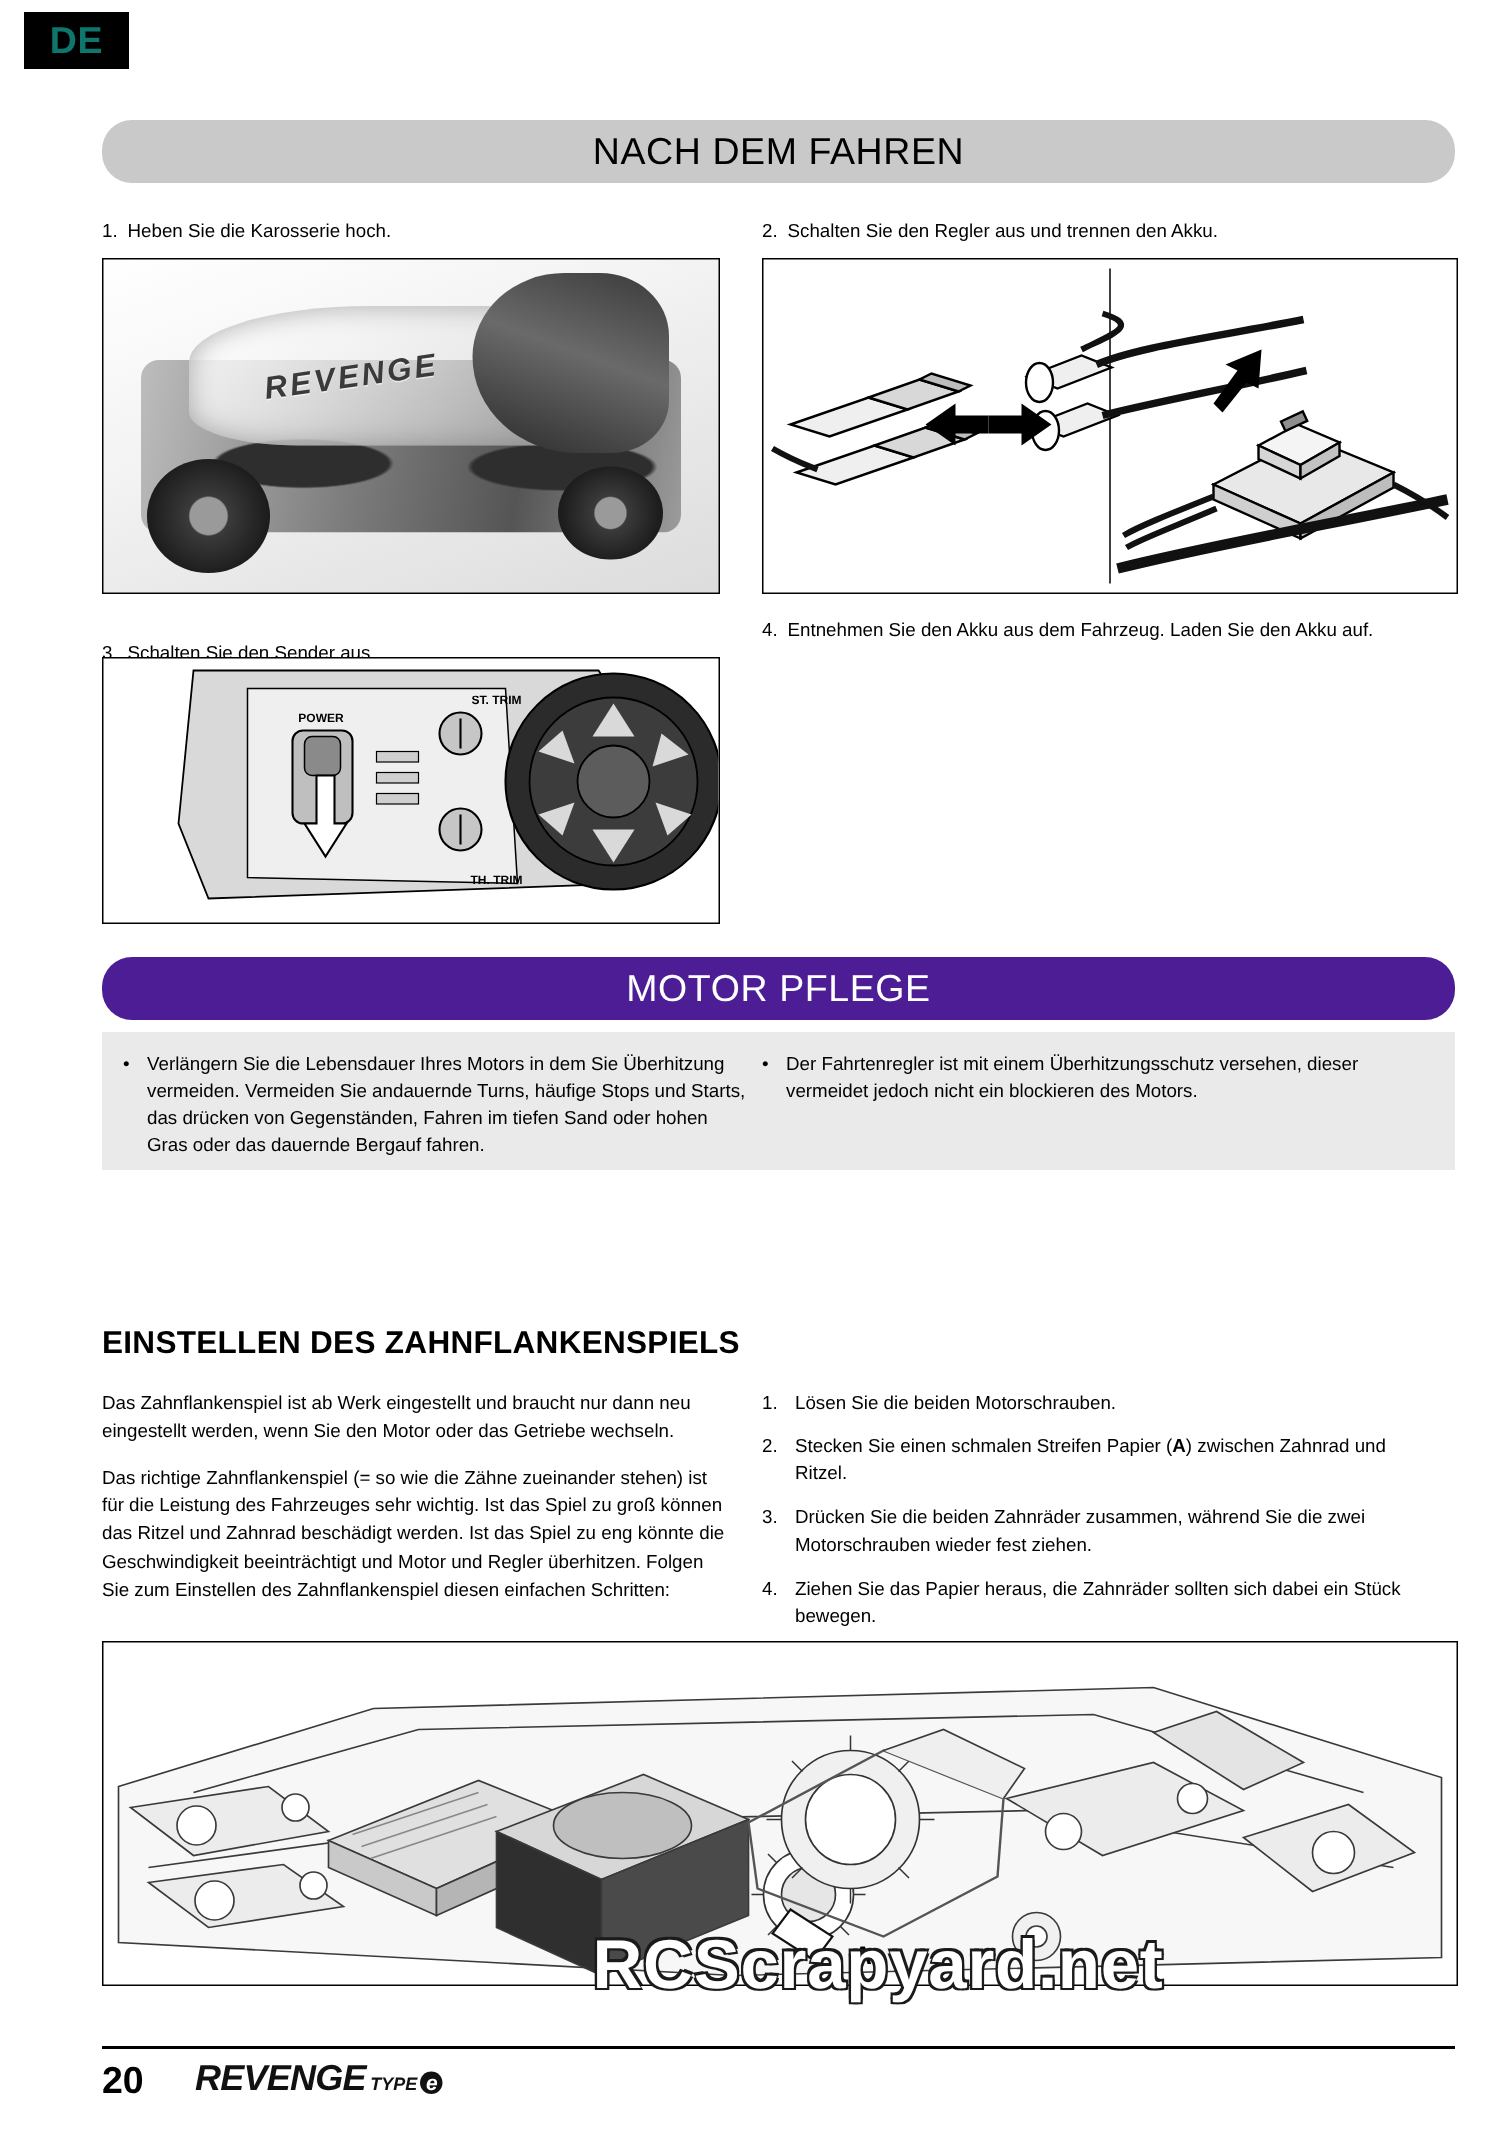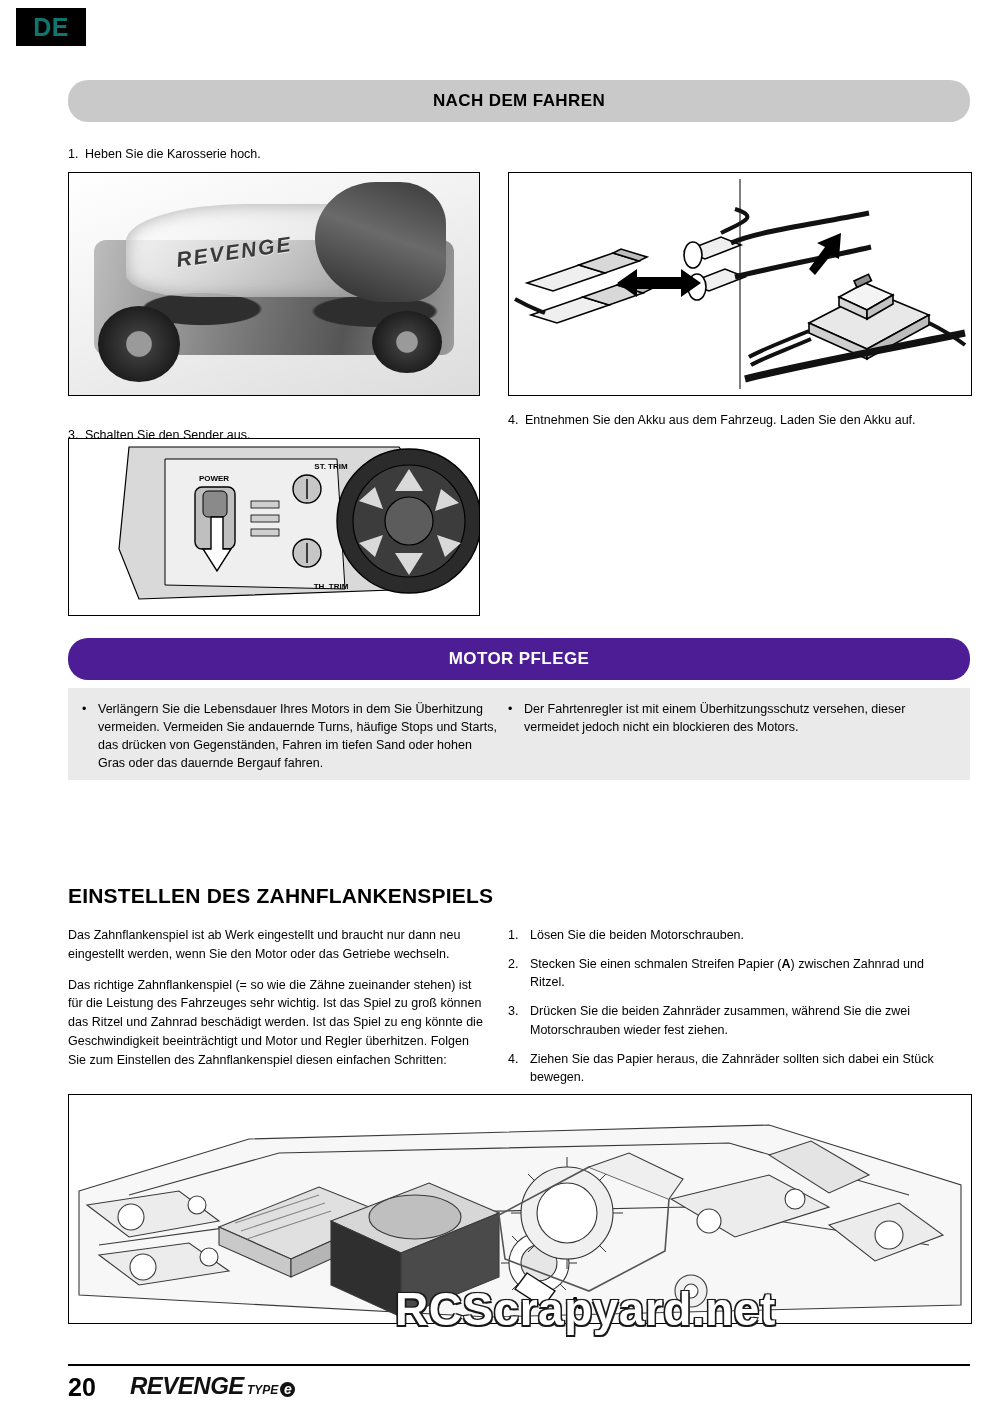--- a/index.html
+++ b/index.html
@@ -39,22 +39,22 @@
     justify-content: center;
   }
 
   
   .banner {
     position: absolute;
     height: 42px;
     display: flex;
     align-items: center;
     justify-content: center;
-    font-size: 17px;
-    font-weight: bold;
+    font-size: 25px;
+    font-weight: normal;
     letter-spacing: 0.4px;
     border-radius: 20px;
   }
   .banner.grey {
     background: #c9c9c9;
     color: #000;
   }
   .banner.black {
     background: #4c1d95;
     color: #fff;
@@ -262,20 +262,23 @@
 <div class="page">
 
   <div class="lang-tab">DE</div>
 
   <div class="banner grey" style="left:68px; top:80px; width:902px;">NACH DEM FAHREN</div>
 
   <div class="step-label" style="left:68px; top:146px; width:420px;">
     <span class="num">1.</span><span>Heben Sie die Karosserie hoch.</span>
   </div>
 
+  <div class="step-label" style="left:508px; top:146px; width:460px;">
+    <span class="num">2.</span><span>Schalten Sie den Regler aus und trennen den Akku.</span>
+  </div>
 
   <div class="figure photo1" style="left:68px; top:172px; width:410px; height:222px;">
     <div class="hand"></div>
     <div class="brandmark">REVENGE</div>
     <div class="wheel left"></div>
     <div class="wheel right"></div>
   </div>
 
   <div class="figure lineart" style="left:508px; top:172px; width:462px; height:222px;">
     <svg class="art" viewBox="0 0 462 222">

